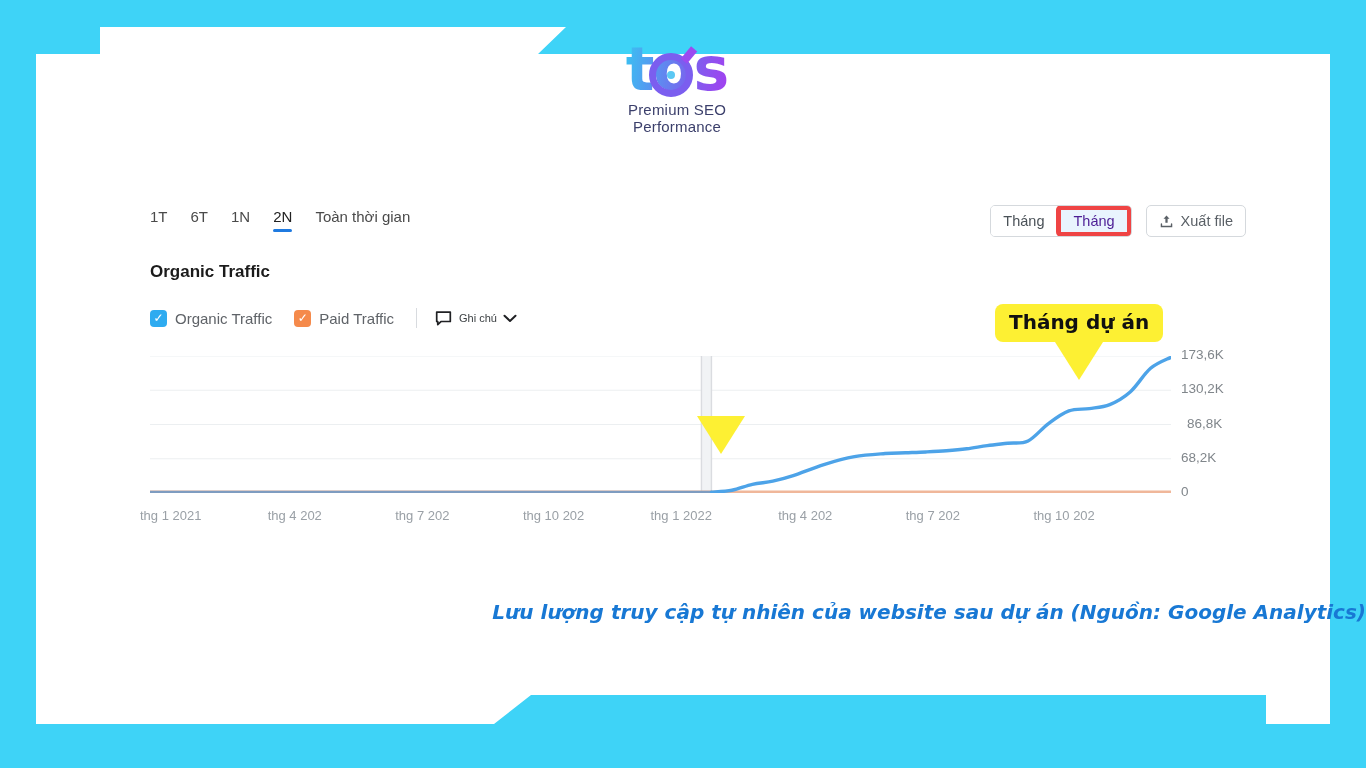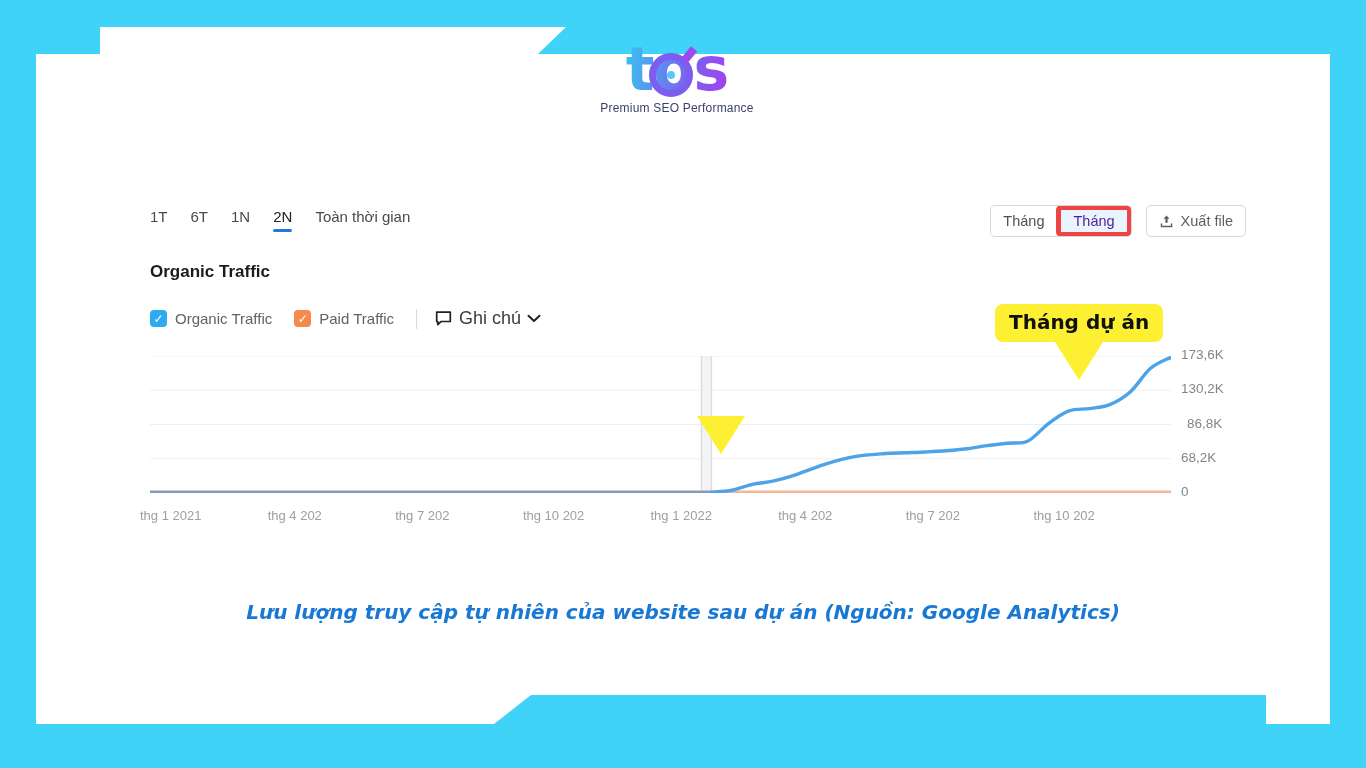--- a/index.html
+++ b/index.html
@@ -58,21 +58,21 @@
     content: ""; position: absolute;
     left: 11px; top: 11px; width: 8px; height: 8px;
     border-radius: 50%; background: #5bc8f4;
   }
   #logo-ring-stem {
     position: absolute; left: 88px; top: 14px;
     width: 8px; height: 16px; background: #9b4bf0;
     transform: rotate(40deg);
   }
   #logo-tagline {
-    font-size: 12px; color: #3b3f6b; letter-spacing: 0.2px;
+    font-size: 15px; color: #3b3f6b; letter-spacing: 0.2px;
     margin-top: -4px;
   }
 
   
   #toolbar { position: absolute; left: 150px; top: 208px; display: flex; align-items: center; }
   .range-tab {
     font-size: 15px; color: #4a4a4a; margin-right: 23px;
     padding-bottom: 7px; position: relative; cursor: pointer; white-space: nowrap;
   }
   .range-tab.active { color: #222; }
@@ -111,21 +111,21 @@
   #legend { position: absolute; left: 150px; top: 308px; display: flex; align-items: center; }
   .legend-item { display: flex; align-items: center; margin-right: 22px; cursor: pointer; }
   .cbox {
     width: 17px; height: 17px; border-radius: 4px;
     display: flex; align-items: center; justify-content: center;
     margin-right: 8px; color: #fff; font-size: 12px; line-height: 1;
   }
   .legend-label { font-size: 15px; color: #5f6368; }
   #legend-divider { width: 1px; height: 20px; background: #d8dbdf; margin: 0 18px 0 0; }
   #notes-btn { display: flex; align-items: center; cursor: pointer; }
-  #notes-label { font-size: 18px; color: #3c4043; margin: 0 6px 0 7px; }
+  #notes-label { font-size: 11px; color: #3c4043; margin: 0 6px 0 7px; }
 
   
   #chart-area {
     position: absolute; left: 150px; top: 356px;
     width: 1021px; height: 137px;
   }
   #chart-svg { position: absolute; left: 0; top: 0; }
   #y-labels {
     position: absolute; left: 1181px; top: 350px;
     width: 90px; height: 150px;
@@ -149,21 +149,21 @@
   .callout-arrow {
     width: 0; height: 0; margin: 0 auto;
     border-left: 24px solid transparent;
     border-right: 24px solid transparent;
     border-top: 38px solid #fdf033;
   }
 
   
   #caption {
     position: absolute; left: 0; right: 0; top: 600px;
-    text-align: center; font-size: 20px; font-weight: 700; font-style: italic;
+    text-align: right; font-size: 20px; font-weight: 700; font-style: italic;
     color: #1878d4; font-family: "DejaVu Sans", sans-serif;
   }
 </style>
 </head>
 <body>
 
 <div id="card"></div>
 
 <div id="logo-wrap">
   <div id="logo-text">tos</div>

